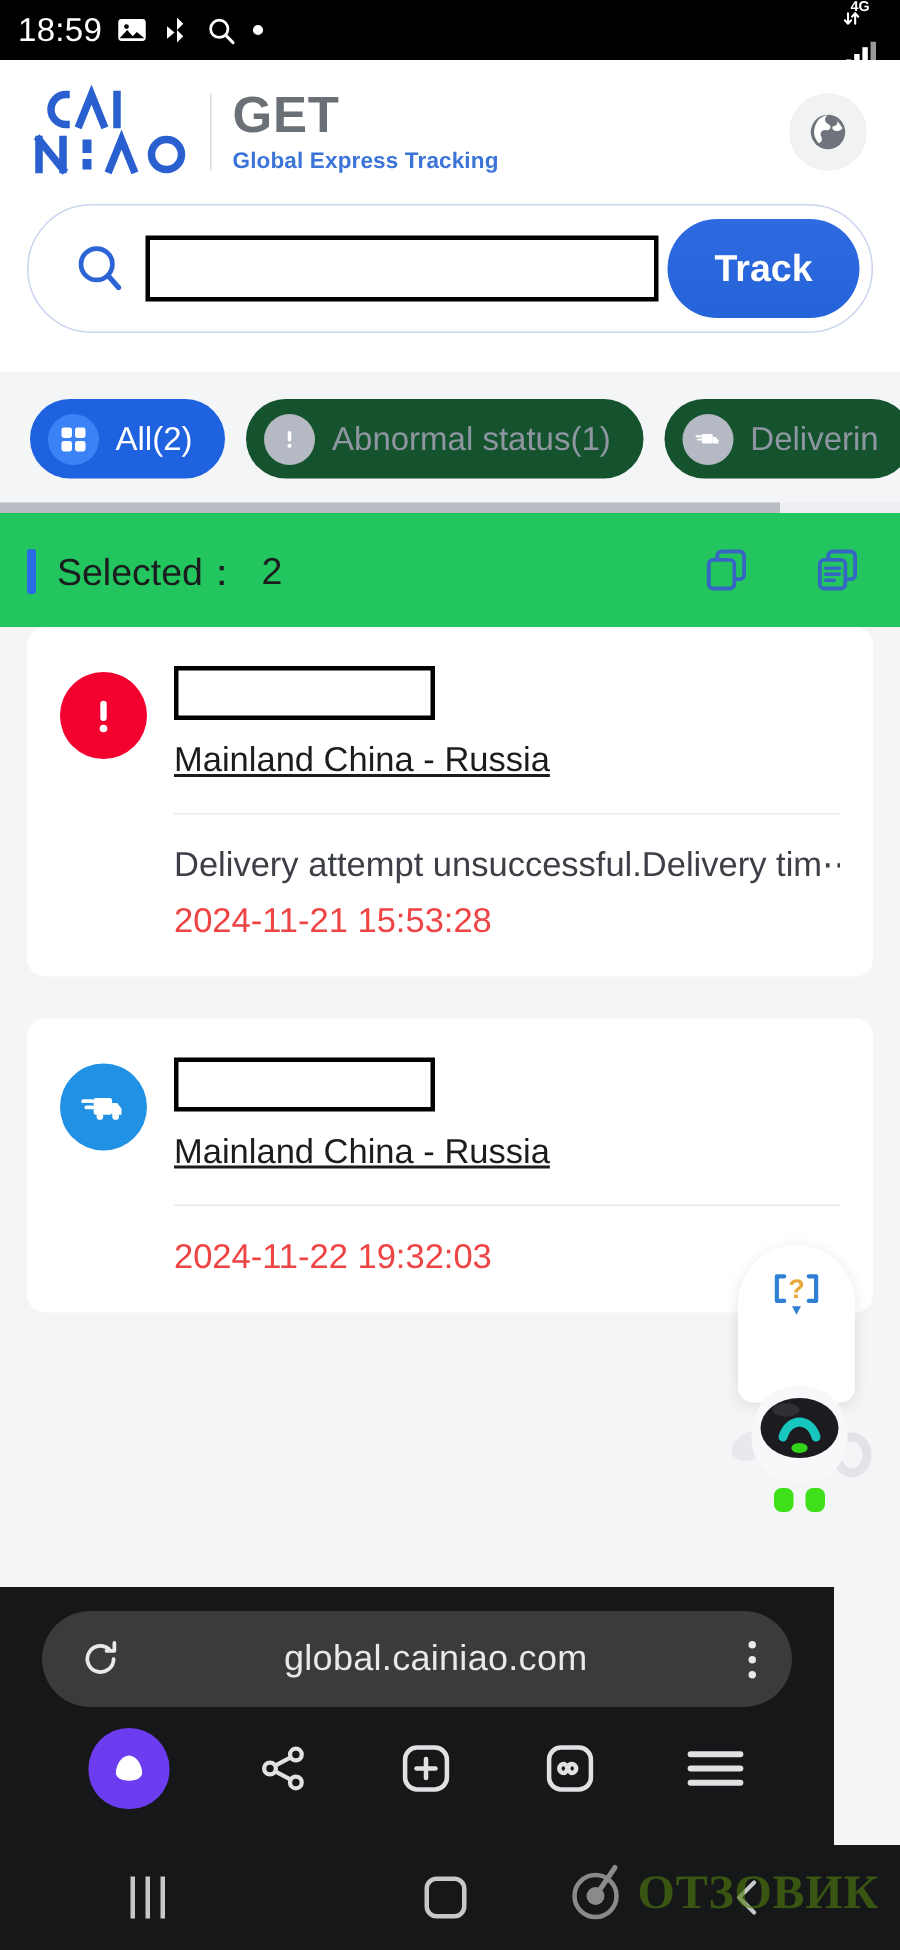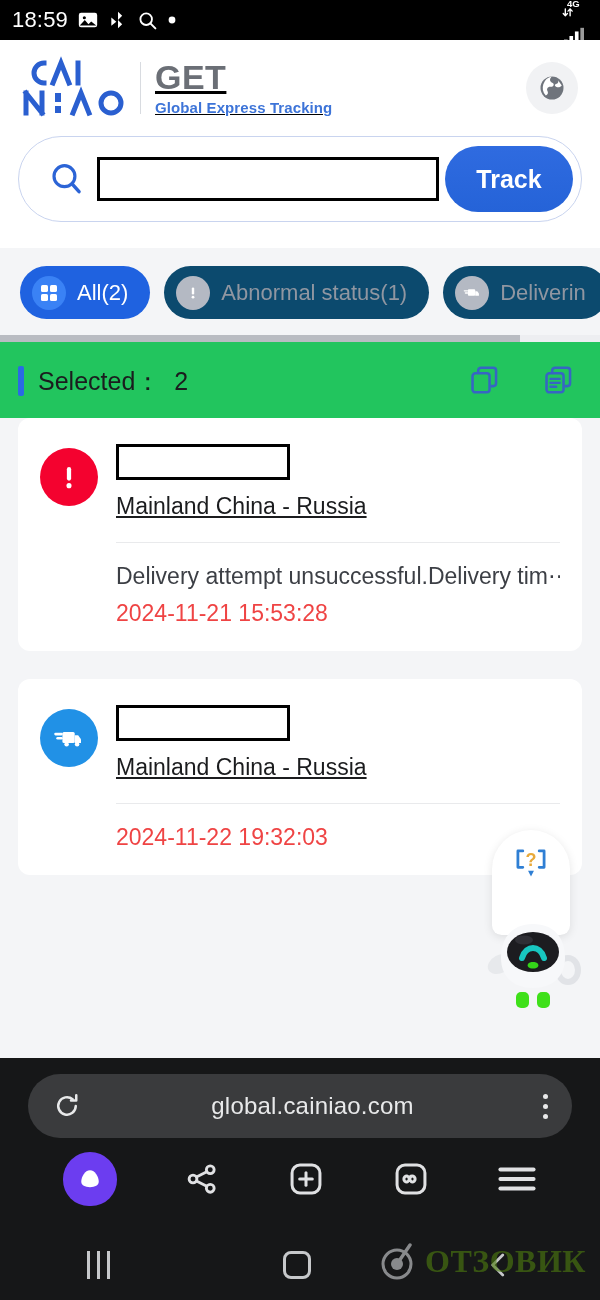--- a/index.html
+++ b/index.html
@@ -23,21 +23,20 @@
   .sb-right { display: flex; align-items: center; gap: 7px; flex-direction: column; }
   .sb-pct { font-size: 14px; letter-spacing: .2px; }
   .ico { display: inline-flex; align-items: center; justify-content: center; }
 
   
   .pagewrap { position: absolute; top: 40px; left: 0; width: 600px; height: 1018px; background: #f4f5f7; overflow: hidden; }
   .site-header {
     height: 96px; background: #fff;
     display: flex; align-items: center; padding: 0 20px;
     position: relative;
-    text-decoration: underline;
   }
   .logo-block { display: flex; align-items: center; }
   .cainiao-mark { width: 108px; height: 64px; flex: none; }
   .logo-divider { width: 1px; height: 52px; background: #d8dbe0; margin: 0 14px 0 12px; }
   .get-block { display: flex; flex-direction: column; justify-content: center; }
   .get-title { font-size: 34px; font-weight: 700; color: #6b6f76; line-height: 1.05; letter-spacing: .5px; }
   .get-sub { font-size: 15px; font-weight: 700; color: #3d74d8; letter-spacing: .1px; margin-top: 3px; }
   .globe-btn {
     position: absolute; right: 22px; top: 50%; transform: translateY(-50%);
     width: 52px; height: 52px; border-radius: 50%; background: #f1f2f4;
@@ -64,21 +63,21 @@
 
   
   .tabs-area { background: #f4f5f7; padding-top: 18px; }
   .tabs-row {
     display: flex; align-items: center; gap: 14px;
     padding: 0 20px; white-space: nowrap;
   }
   .tab {
     display: inline-flex; align-items: center; gap: 11px;
     height: 53px; padding: 0 22px 0 12px; border-radius: 27px;
-    background: #0c4a6e; color: #9096a1; font-size: 22px; flex: none;
+    background: #14532d; color: #9096a1; font-size: 22px; flex: none;
   }
   .tab.active { background: #1f62e0; color: #fff; }
   .tab-ico {
     width: 34px; height: 34px; border-radius: 50%;
     background: #b4b9c3; display: flex; align-items: center; justify-content: center; flex: none;
   }
   .tab.active .tab-ico { background: #3a82f5; }
   .scroll-track { margin: 16px 0 0 0; height: 7px; background: #edeef1; position: relative; }
   .scroll-thumb { position: absolute; left: 0; top: 0; height: 7px; width: 520px; background: #b9bcc2; }
 
@@ -116,21 +115,21 @@
   .chat-widget { position: absolute; right: 8px; top: 790px; width: 118px; height: 180px; }
   .chat-card {
     position: absolute; right: 22px; top: 0; width: 78px; height: 105px;
     background: #fff; border-radius: 40px 40px 10px 10px;
     box-shadow: 0 2px 10px rgba(0,0,0,.10);
     display: flex; align-items: flex-start; justify-content: center; padding-top: 16px;
   }
   .mascot { position: absolute; right: 6px; top: 78px; width: 106px; height: 102px; }
 
   
-  .browser { position: absolute; left: 0; top: 1058px; width: 600px; height: 172px; background: #161718; }
+  .browser { position: absolute; left: 0; top: 1058px; width: 556px; height: 172px; background: #161718; }
   .urlbar {
     margin: 16px 28px 0; height: 64px; border-radius: 32px; background: #3a3b3d;
     display: flex; align-items: center; padding: 0 24px; position: relative;
   }
   .url-text {
     flex: 1 1 auto; text-align: center; color: #e8e9ea; font-size: 24px; letter-spacing: .2px;
   }
   .dots { display: flex; flex-direction: column; gap: 5px; }
   .dots i { width: 5px; height: 5px; border-radius: 50%; background: #e8e9ea; display: block; }
   .toolbar {

